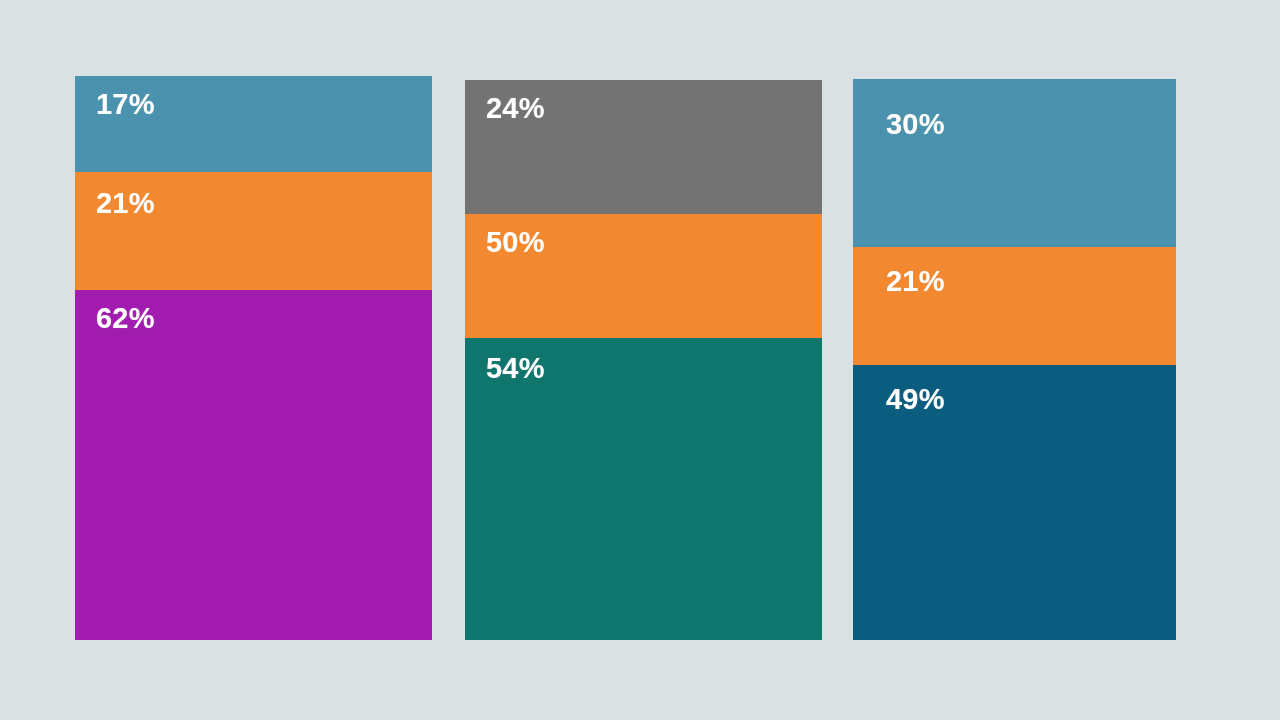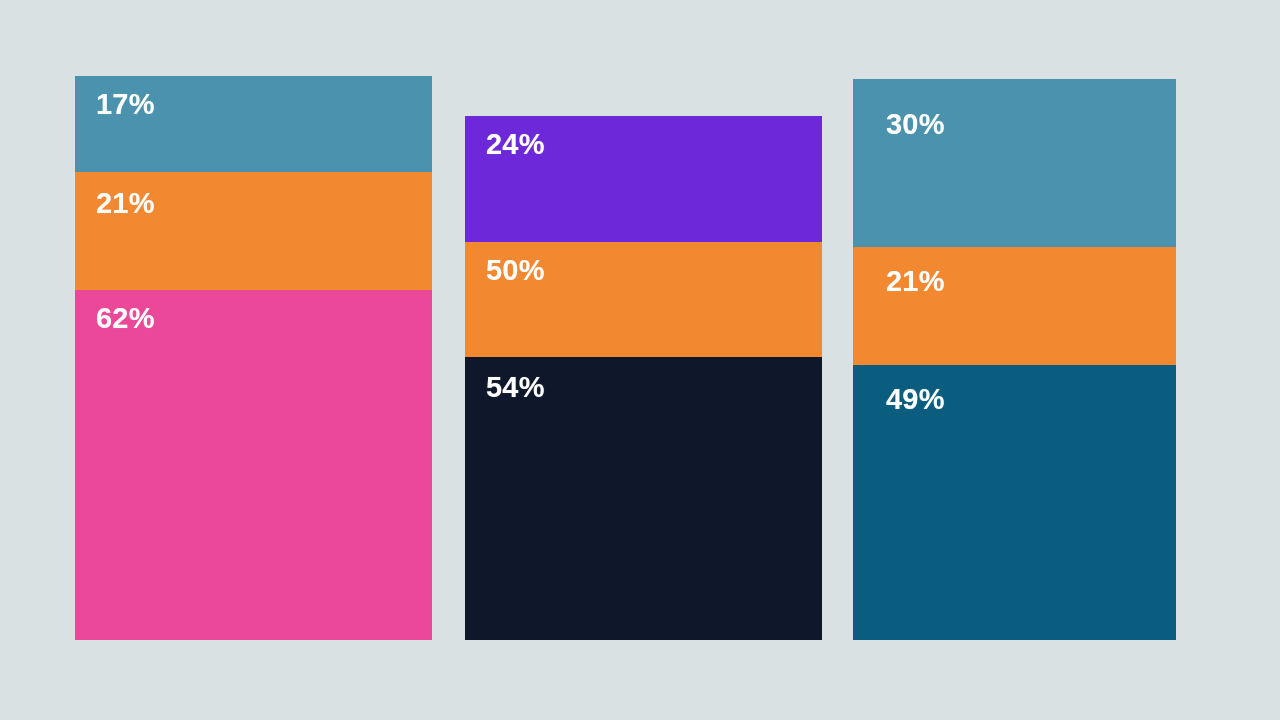--- a/index.html
+++ b/index.html
@@ -59,33 +59,33 @@
 
 <div id="chart-canvas" style="background: rgb(217, 225, 227);">
 
   <div class="bar-group" id="bar-group-1">
     <div class="bar-segment seg-top" style="background-color: rgb(74, 146, 173); flex: 17 0 0px;">
       <span class="segment-label" style="color: rgb(255, 255, 255);">17%</span>
     </div>
     <div class="bar-segment seg-mid" style="background-color: rgb(242, 136, 47); flex: 21 0 0px;">
       <span class="segment-label" style="color: rgb(255, 255, 255);">21%</span>
     </div>
-    <div class="bar-segment seg-bot" style="background-color: #ec4899; flex: 62 0 0px;">
+    <div class="bar-segment seg-bot" style="background-color: #a21caf; flex: 62 0 0px;">
       <span class="segment-label" style="color: rgb(255, 255, 255);">62%</span>
     </div>
   </div>
 
   <div class="bar-group" id="bar-group-2">
-    <div class="bar-segment seg-top" style="background-color: #6d28d9; flex: 24 0 0px; margin-top: 36px;">
+    <div class="bar-segment seg-top" style="background-color: #737373; flex: 24 0 0px;">
       <span class="segment-label" style="color: rgb(255, 255, 255);">24%</span>
     </div>
     <div class="bar-segment seg-mid" style="background-color: rgb(242, 136, 47); flex: 22 0 0px;">
       <span class="segment-label" style="color: rgb(255, 255, 255);">50%</span>
     </div>
-    <div class="bar-segment seg-bot" style="background-color: #0f172a; flex: 54 0 0px;">
+    <div class="bar-segment seg-bot" style="background-color: #0f766e; flex: 54 0 0px;">
       <span class="segment-label" style="color: rgb(255, 255, 255);">54%</span>
     </div>
   </div>
 
   <div class="bar-group" id="bar-group-3">
     <div class="bar-segment seg-top" style="background-color: rgb(74, 146, 173); flex: 30 0 0px;">
       <span class="segment-label" style="color: rgb(255, 255, 255);">30%</span>
     </div>
     <div class="bar-segment seg-mid" style="background-color: rgb(242, 136, 47); flex: 21 0 0px;">
       <span class="segment-label" style="color: rgb(255, 255, 255);">21%</span>

